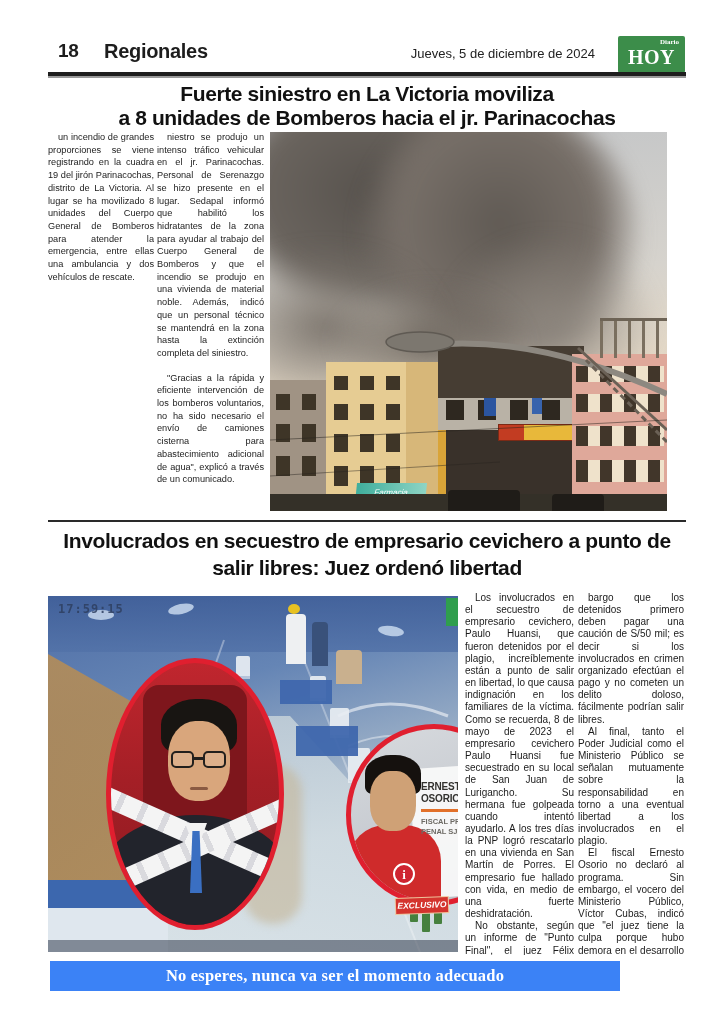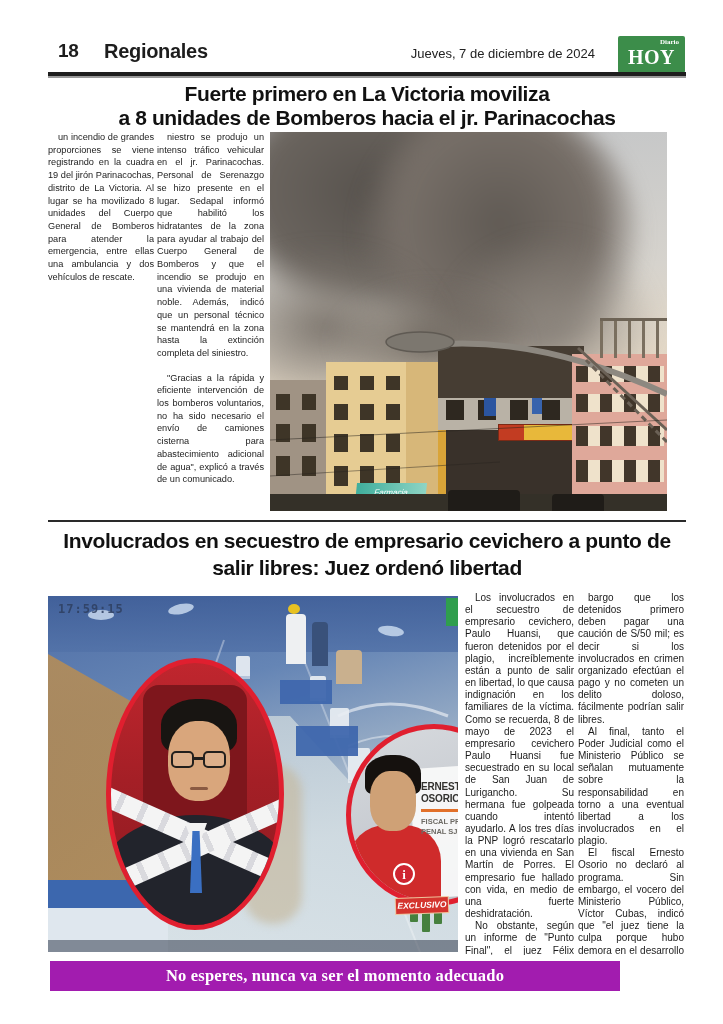--- a/index.html
+++ b/index.html
@@ -97,38 +97,38 @@
   .fiscal-hair { position:absolute; left:14px; top:26px; width:56px; height:40px; background:#15110e; border-radius:46% 46% 20% 20%; }
   .fiscal-face { position:absolute; left:19px; top:42px; width:46px; height:60px; background:#cfa176; border-radius:42%; }
   .fiscal-shirt { position:absolute; left:-2px; top:96px; width:92px; height:90px; background:#cf2b2b; border-radius:40% 40% 0 0; }
   .fiscal-name { position:absolute; left:70px; top:52px; width:100px; font-size:10px; font-weight:bold; color:#33322f; line-height:12px; letter-spacing:-0.2px; }
   .fiscal-bar { position:absolute; left:70px; top:80px; width:56px; height:3px; background:#e2702a; }
   .fiscal-title { position:absolute; left:70px; top:88px; width:100px; font-size:7.5px; font-weight:bold; color:#6d6a64; line-height:9.5px; }
   .info-badge { position:absolute; left:42px; top:134px; width:22px; height:22px; background:#cf2430; border:2px solid #fff; border-radius:50%; color:#fff; font-family:"Liberation Serif",serif; font-weight:bold; font-size:13px; text-align:center; line-height:19px; }
   .exclusivo { left:348px; top:302px; width:52px; height:15px; background:#d4342e; color:#fff; font-weight:bold; font-style:italic; font-size:8.5px; text-align:center; line-height:15px; transform:rotate(-2deg); box-shadow:0 0 0 1px #efc59c; }
 
   
-  .banner { left:50px; top:961px; width:570px; height:30px; background:#a21caf; color:#fff; text-align:center;
+  .banner { left:50px; top:961px; width:570px; height:30px; background:#3b82f6; color:#fff; text-align:center;
             font-family:"Liberation Serif",serif; font-weight:bold; font-size:16.5px; line-height:30px; letter-spacing:0.2px; }
 
   svg.overlay { position:absolute; left:0; top:0; }
 </style>
 </head>
 <body>
 
 <div class="abs pagenum">18</div>
 <div class="abs section">Regionales</div>
-<div class="abs date">Jueves, 7 de  diciembre de 2024</div>
+<div class="abs date">Jueves, 5 de  diciembre de 2024</div>
 <div class="abs logo">
   <div class="l-top">Diario</div>
   <div class="l-main">HOY</div>
 </div>
 <div class="abs header-rule"></div>
 
-<div class="abs headline h1a">Fuerte primero en La Victoria moviliza</div>
+<div class="abs headline h1a">Fuerte siniestro en La Victoria moviliza</div>
 <div class="abs headline h1b">a 8 unidades de Bomberos hacia el jr. Parinacochas</div>
 
 <div class="abs col a1 c1">
   <p>un incendio de grandes proporciones se viene registrando en la cuadra 19 del jirón Parinacochas, distrito de La Victoria. Al lugar se ha movilizado 8 unidades del Cuerpo General de Bomberos para atender la emergencia, entre ellas una ambulancia y dos vehículos de rescate.</p>
 </div>
 <div class="abs col a1 c2">
   <p>niestro se produjo un intenso tráfico vehicular en el jr. Parinacochas. Personal de Serenazgo se hizo presente en el lugar. Sedapal informó que habilitó los hidratantes de la zona para ayudar al trabajo del Cuerpo General de Bomberos y que el incendio se produjo en una vivienda de material noble. Además, indicó que un personal técnico se mantendrá en la zona hasta la extinción completa del siniestro.</p>
   <p class="gap">"Gracias a la rápida y eficiente intervención de los bomberos voluntarios, no ha sido necesario el envío de camiones cisterna para abastecimiento adicional de agua", explicó a través de un comunicado.</p>
 </div>
 

